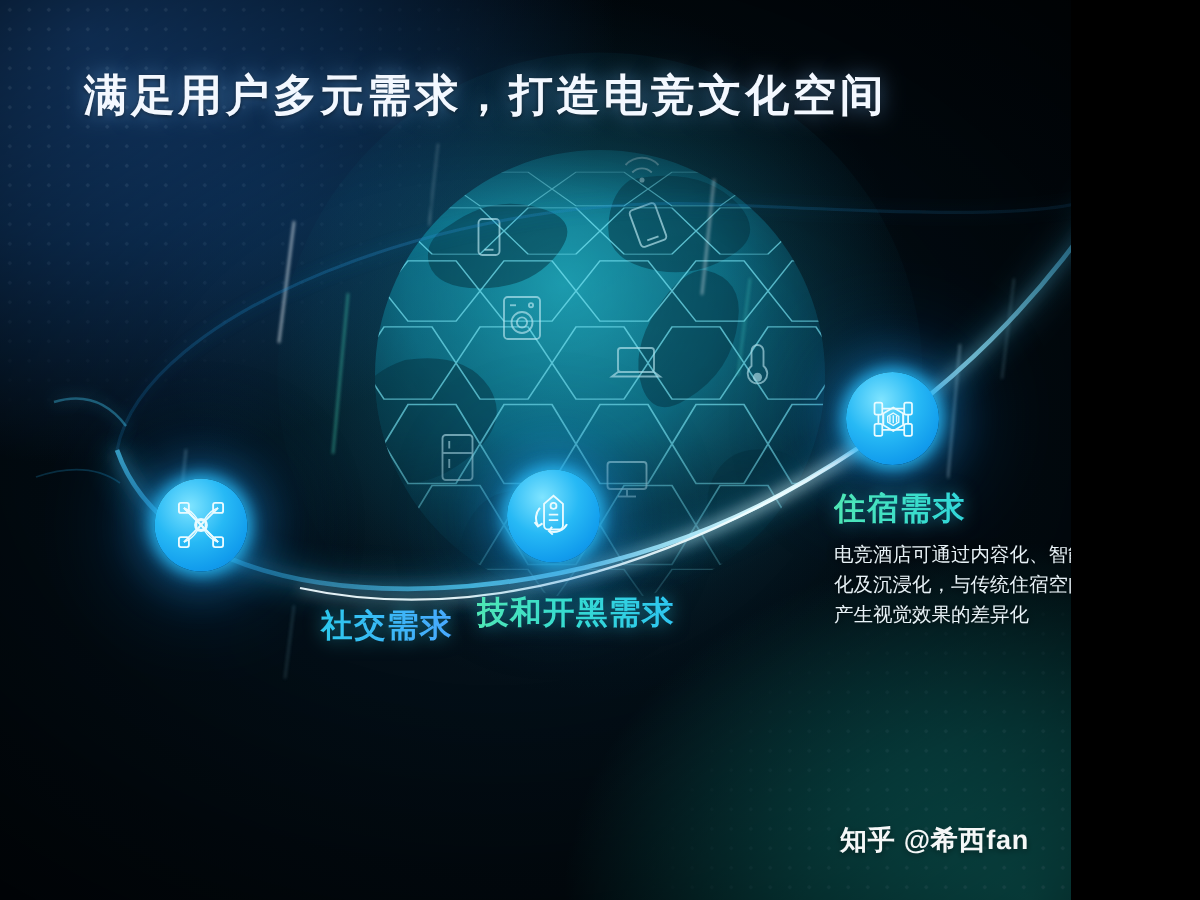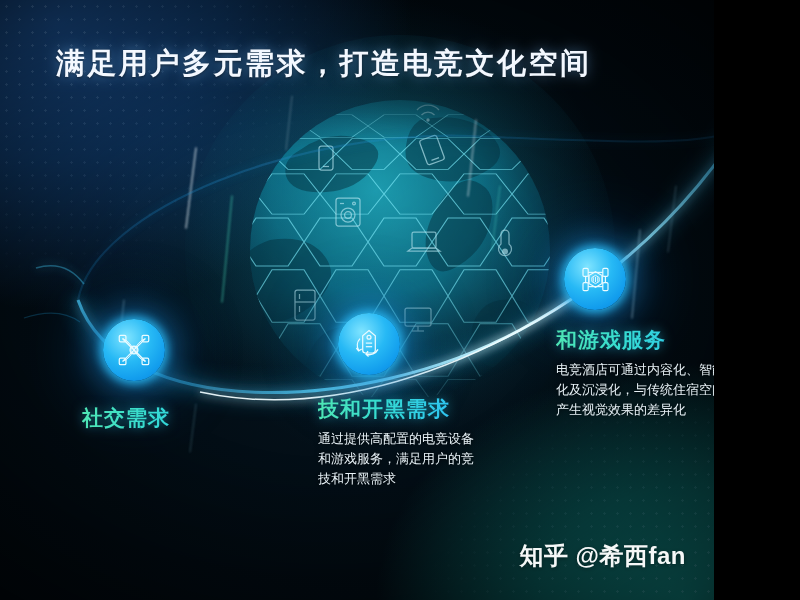--- a/index.html
+++ b/index.html
@@ -79,21 +79,21 @@
     margin:0;
     font-size:29px;font-weight:700;letter-spacing:2.5px;
     color:#f3f8ff;
     text-shadow:0 0 14px rgba(120,190,255,.55),0 1px 3px rgba(0,0,0,.7);
     white-space:nowrap;
   }
 
   
   .watermark{
     position:absolute;right:28px;bottom:28px;
-    font-size:24px;font-weight:700;color:#ffffff;
+    font-size:18px;font-weight:700;color:#ffffff;
     opacity:.96;letter-spacing:.5px;
     text-shadow:0 1px 4px rgba(0,0,0,.45);
     white-space:nowrap;
     margin-left:16px;
   }
 </style>
 </head>
 <body>
 
 <div id="stage">
@@ -373,33 +373,30 @@
         <line x1="9.3" y1="16.6" x2="9.3" y2="23.4"></line>
         <line x1="30.7" y1="16.6" x2="30.7" y2="23.4"></line>
         <line x1="12.1" y1="12.3" x2="27.9" y2="12.3"></line>
         <line x1="12.1" y1="27.7" x2="27.9" y2="27.7"></line>
         <line x1="12.8" y1="16" x2="12.8" y2="24"></line>
         <line x1="27.2" y1="16" x2="27.2" y2="24"></line>
       </svg>
     </div>
   </div>
 
-  <div class="card" style="left:82px;top:406px;width:220px;">
+  <div class="card" style="left:82px;top:406px;width:220px;text-align:right;">
     <h2 class="card-title">社交需求</h2>
   </div>
 
   <div class="card" style="left:318px;top:397px;width:200px;">
     <h2 class="card-title">技和开黑需求</h2>
-    <p class="card-body">通过提供高配置的电竞设备
-和游戏服务，满足用户的竞
-技和开黑需求</p>
   </div>
 
   <div class="card" style="left:556px;top:328px;width:215px;">
-    <h2 class="card-title">和游戏服务</h2>
+    <h2 class="card-title">住宿需求</h2>
     <p class="card-body">电竞酒店可通过内容化、智能
 化及沉浸化，与传统住宿空间
 产生视觉效果的差异化</p>
   </div>
 
   <div class="watermark">知乎 @希西fan</div>
 
 </div>
 
 </body></html>

